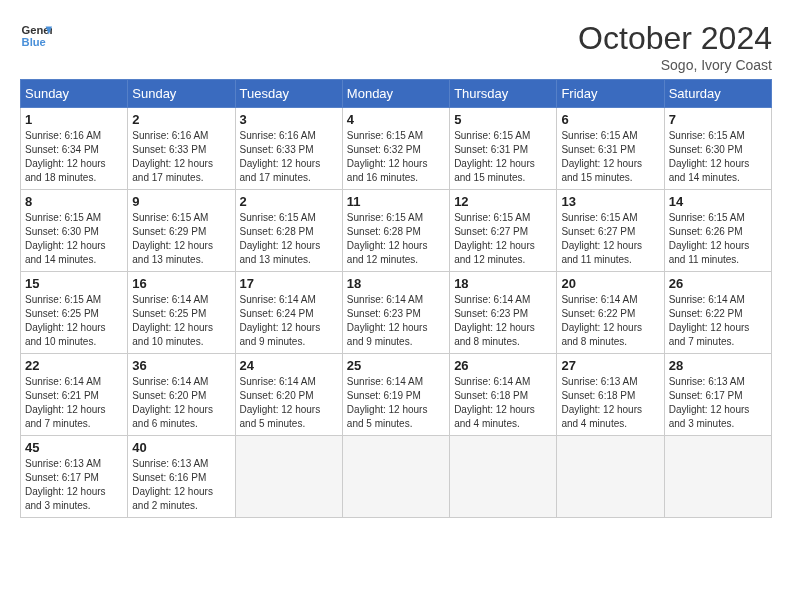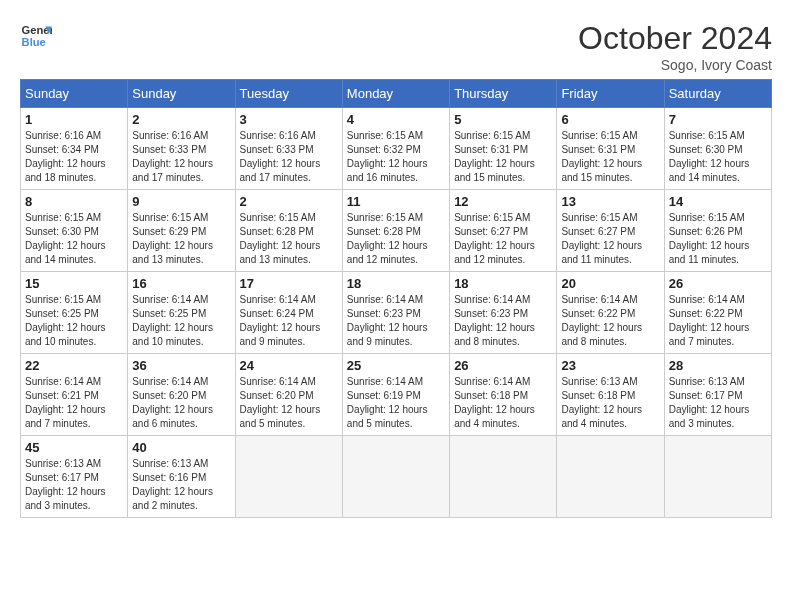--- a/index.html
+++ b/index.html
@@ -213,21 +213,21 @@
         </td>
         <td>
           <span class="day-num">25</span>
           <div class="day-info">Sunrise: 6:14 AM<br>Sunset: 6:19 PM<br>Daylight: 12 hours and 5 minutes.</div>
         </td>
         <td>
           <span class="day-num">26</span>
           <div class="day-info">Sunrise: 6:14 AM<br>Sunset: 6:18 PM<br>Daylight: 12 hours and 4 minutes.</div>
         </td>
         <td>
-          <span class="day-num">23</span>
+          <span class="day-num">27</span>
           <div class="day-info">Sunrise: 6:13 AM<br>Sunset: 6:18 PM<br>Daylight: 12 hours and 4 minutes.</div>
         </td>
         <td>
           <span class="day-num">28</span>
           <div class="day-info">Sunrise: 6:13 AM<br>Sunset: 6:17 PM<br>Daylight: 12 hours and 3 minutes.</div>
         </td>
       </tr>
       <tr>
         <td>
           <span class="day-num">45</span>

